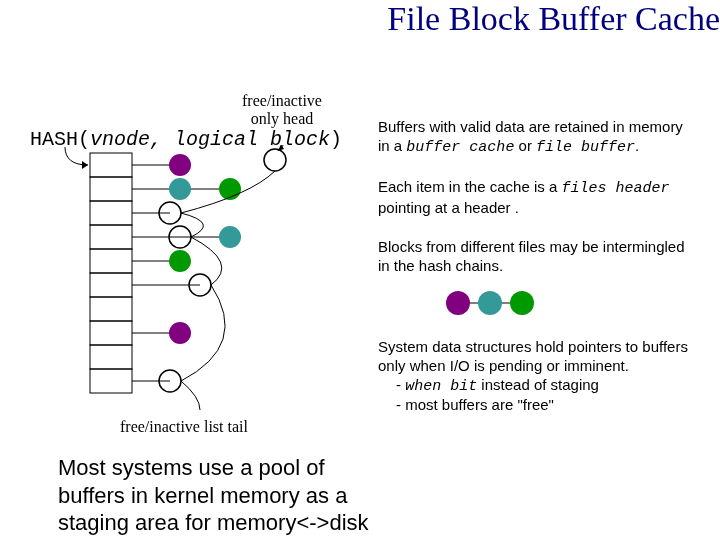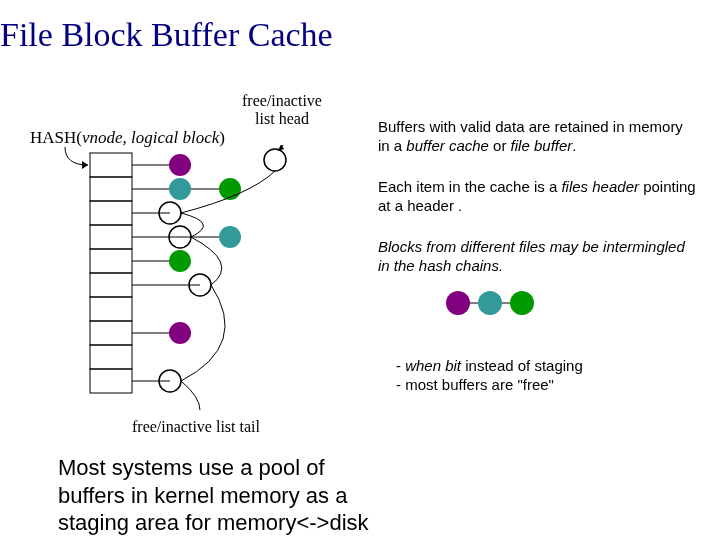--- a/index.html
+++ b/index.html
@@ -1,36 +1,36 @@
 <!DOCTYPE html>
 <html><head>
 <meta charset="utf-8">
 <style>
   * { box-sizing: border-box; margin: 0; padding: 0; }
   body { width: 720px; height: 540px; background: #fff; font-family: Arial, sans-serif; position: relative; }
-  .title { font-family: "Comic Sans MS", cursive; font-size: 34px; color: #000080; text-align: left; padding-top: 16px; }
-  .hash-label { position: absolute; font-family: Liberation Serif, serif; font-size: 17px; }
+  .title { font-family: "Comic Sans MS", cursive; font-size: 34px; color: #000080; text-align: right; padding-top: 0; }
+  .hash-label { position: absolute; font-family: Liberation Mono, monospace; font-size: 20px; }
   .freehead-label { position: absolute; font-family: "Times New Roman", serif; font-size: 16px; text-align: center; line-height: 1.1; }
   .freetail-label { position: absolute; font-family: "Times New Roman", serif; font-size: 16px; }
   .para { position: absolute; font-family: Arial, sans-serif; font-size: 15px; line-height: 1.25; }
-  .para i { font-style: italic; }
+  .para i { font-style: italic; font-family: Liberation Mono, monospace; }
   .ind { margin-left: 18px; }
   .svgbox { position: absolute; }
 </style>
 </head>
 <body>
 
 <div class="title">File Block Buffer Cache</div>
 
 <div class="hash-label" style="left:30px; top:128px;">
   <span>HASH(</span><i>vnode, logical block</i><span>)</span>
 </div>
 
 <div class="freehead-label" style="left:232px; top:92px; width:100px;">
-  <span>free/inactive</span><br><span>list head</span>
+  <span>free/inactive</span><br><span>only head</span>
 </div>
 
 <svg class="svgbox" style="left:30px; top:145px;" width="330" height="280">
 
   <g stroke="#000" fill="none" stroke-width="1">
     <rect x="60" y="8" width="42" height="24"></rect>
     <rect x="60" y="32" width="42" height="24"></rect>
     <rect x="60" y="56" width="42" height="24"></rect>
     <rect x="60" y="80" width="42" height="24"></rect>
     <rect x="60" y="104" width="42" height="24"></rect>
@@ -80,38 +80,38 @@
     <path d="M151,236 Q170,252 170,265"></path>
   </g>
 
   <path d="M35,2 Q35,20 58,20" stroke="#000" fill="none"></path>
   <polygon points="58,20 52,16 52,24" fill="#000"></polygon>
 
   <line x1="255" y1="-2" x2="248" y2="6" stroke="#000"></line>
   <polygon points="248,6 254,4 251,-1" fill="#000"></polygon>
 </svg>
 
-<div class="freetail-label" style="left:120px; top:418px;margin-left:12px;">free/inactive list tail</div>
+<div class="freetail-label" style="left:120px; top:418px;">free/inactive list tail</div>
 
 <div class="para" style="left:378px; top:118px; width:320px;">
   <span>Buffers with valid data are retained in memory in a </span><i>buffer cache</i><span> or </span><i>file buffer</i><span>.</span>
 </div>
 
 <div class="para" style="left:378px; top:178px; width:320px;">
   <span>Each item in the cache is a </span><i>files header</i><span> pointing at a header .</span>
 </div>
 
-<div class="para" style="left:378px; top:238px; width:320px;font-style:italic;">Blocks from different files may be intermingled in the hash chains.</div>
+<div class="para" style="left:378px; top:238px; width:320px;">Blocks from different files may be intermingled in the hash chains.</div>
 
 <svg class="svgbox" style="left:440px; top:288px;" width="110" height="30">
   <line x1="10" y1="15" x2="90" y2="15" stroke="#000"></line>
   <circle cx="18" cy="15" r="12" fill="#800080"></circle>
   <circle cx="50" cy="15" r="12" fill="#339999"></circle>
   <circle cx="82" cy="15" r="12" fill="#009900"></circle>
 </svg>
 
 <div class="para" style="left:378px; top:338px; width:320px;">
-  <br>
+  <span>System data structures hold pointers to buffers only when I/O is pending or imminent.</span><br>
   <span class="ind"><span>- </span><i>when bit</i><span> instead of staging</span></span><br>
   <span class="ind">- most buffers are "free"</span>
 </div>
 
 <div class="para" style="left:40px; top:454px; width:320px; font-size:22px;margin-left:18px;">Most systems use a pool of buffers in kernel memory as a staging area for memory&lt;-&gt;disk transfers.</div>
 
 </body></html>

